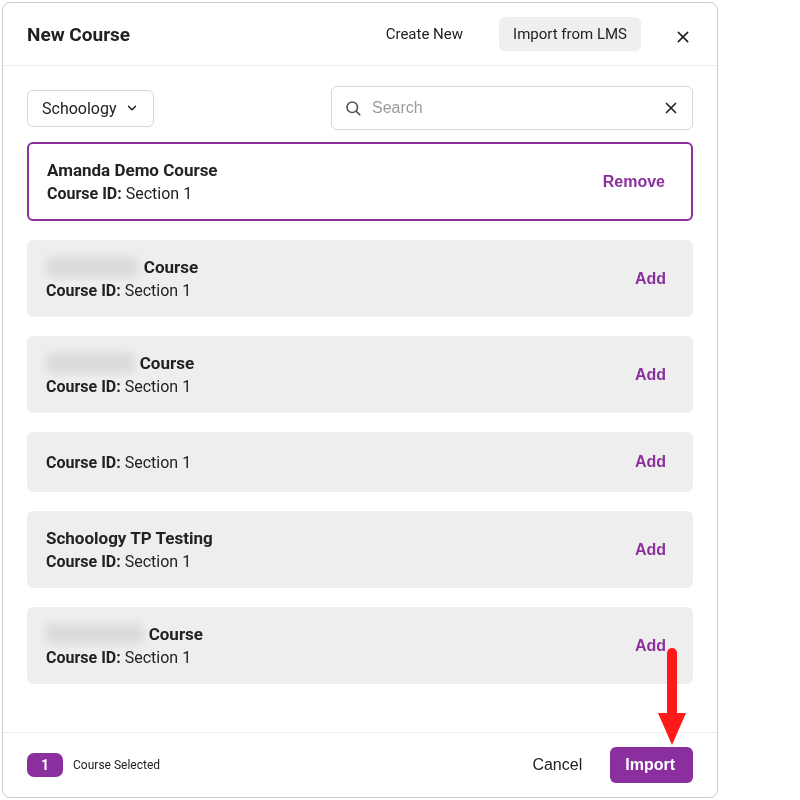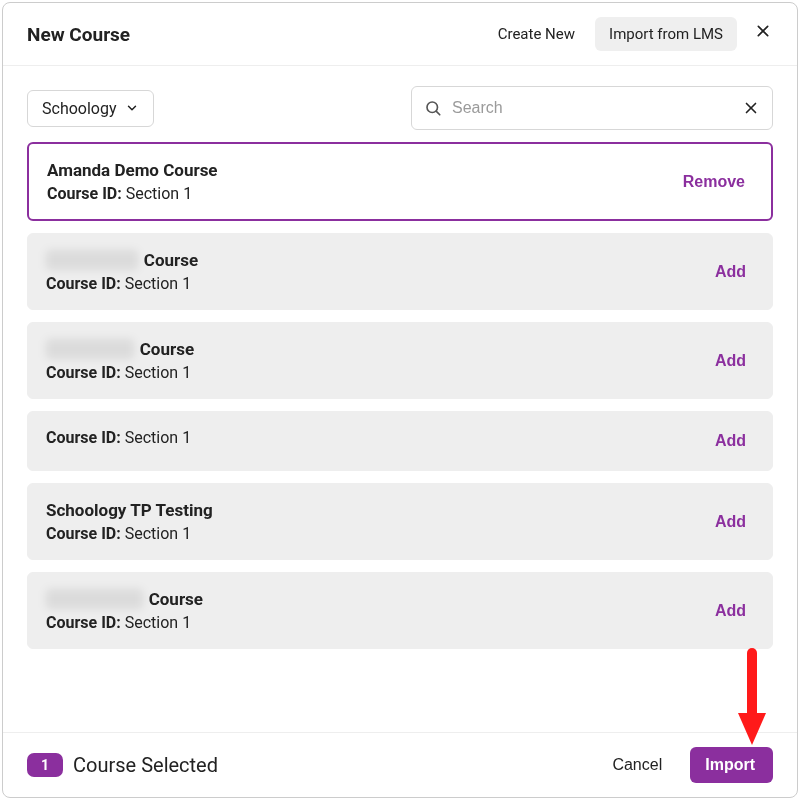--- a/index.html
+++ b/index.html
@@ -1,26 +1,26 @@
 <!DOCTYPE html>
 <html><head>
   <meta charset="utf-8">
   <style>
     * { box-sizing: border-box; margin: 0; padding: 0; }
     html, body { width: 800px; height: 800px; font-family: -apple-system, BlinkMacSystemFont, "Segoe UI", Roboto, Helvetica, Arial, sans-serif; background: #fff; color: #222; }
     .modal {
-      width: 796px; height: 796px; margin: 2px; border: 1px solid #ccc; border-radius: 8px;
+      width: 716px; height: 796px; margin: 2px; border: 1px solid #ccc; border-radius: 8px;
       display: flex; flex-direction: column; overflow: hidden; position: relative;
     }
     .modal-header {
       padding: 14px 20px 14px 24px; border-bottom: 1px solid #eee;
       display: flex; align-items: center; justify-content: space-between;
     }
     .modal-title { font-size: 19px; font-weight: 700; }
-    .header-right { display: flex; align-items: flex-start; gap: 6px; }
+    .header-right { display: flex; align-items: flex-end; gap: 22px; }
     .tab { font-size: 15px; padding: 8px 14px; border-radius: 6px; color: #222; cursor: pointer; }
     .tab.active { background: #efefef; }
     .close-btn { width: 28px; height: 28px; display: flex; align-items: center; justify-content: center; cursor: pointer; margin-left: 6px; }
     .close-btn svg { width: 16px; height: 16px; }
     .filters {
       padding: 20px 24px 12px; display: flex; align-items: center; gap: 16px;
     }
     .dropdown {
       border: 1px solid #d7d7d7; border-radius: 6px; padding: 8px 14px 8px 14px;
       display: inline-flex; align-items: center; gap: 8px; font-size: 16px; cursor: pointer; background: #fff;
@@ -32,39 +32,39 @@
       display: flex; align-items: center; padding: 0 12px; gap: 10px; background: #fff;
     }
     .search-wrap input {
       flex: 1; border: none; outline: none; font-size: 16px; color: #222; background: transparent;
     }
     .search-wrap input::placeholder { color: #9a9a9a; }
     .search-wrap svg { width: 18px; height: 18px; color: #666; }
     .clear-btn { width: 18px; height: 18px; cursor: pointer; }
     .list { padding: 0 24px 16px; overflow-y: auto; flex: 1; }
     .card {
-      border-radius: 6px; padding: 16px 18px; margin-bottom: 12px;
-      display: flex; justify-content: space-between;
+      border-radius: 6px; padding: 16px 18px; margin-bottom: 19px;
+      display: flex; align-items: center; justify-content: space-between;
     }
     .card.selected { border: 2px solid #8b2f9e; background: #fff; }
     .card.unselected { background: #eeeeee; border: 1px solid #eeeeee; }
     .card-left { display: flex; flex-direction: column; gap: 4px; }
     .card-title { font-size: 17px; font-weight: 700; display: flex; align-items: center; gap: 6px; }
     .card-sub { font-size: 16px; }
     .card-sub .label { font-weight: 700; }
     .card-action { font-size: 16px; font-weight: 700; color: #8b2f9e; cursor: pointer; background: none; border: none; padding: 4px 8px; }
     .blur { filter: blur(4px); background: rgba(0,0,0,0.08); border-radius: 4px; display: inline-block; color: transparent; user-select: none; }
     .modal-footer {
       border-top: 1px solid #eee; padding: 14px 24px; display: flex; align-items: center; gap: 10px;
     }
     .count-badge {
       background: #8b2f9e; color: #fff; font-weight: 700; font-size: 14px;
       border-radius: 7px; padding: 4px 14px; min-width: 34px; text-align: center; display: inline-block;
     }
-    .count-text { font-size: 20px; }
+    .count-text { font-size: 12px; }
     .footer-spacer { flex: 1; }
     .btn { font-size: 16px; padding: 9px 18px; border-radius: 6px; border: none; cursor: pointer; }
     .btn.cancel { background: transparent; color: #222; }
     .btn.primary { background: #8b2f9e; color: #fff; font-weight: 600; padding-left: 15px; }
     .arrow-annotation {
       position: absolute; right: 31px; bottom: 50px; width: 28px; height: 100px; pointer-events: none;
     }
   </style>
 </head>
 <body>

